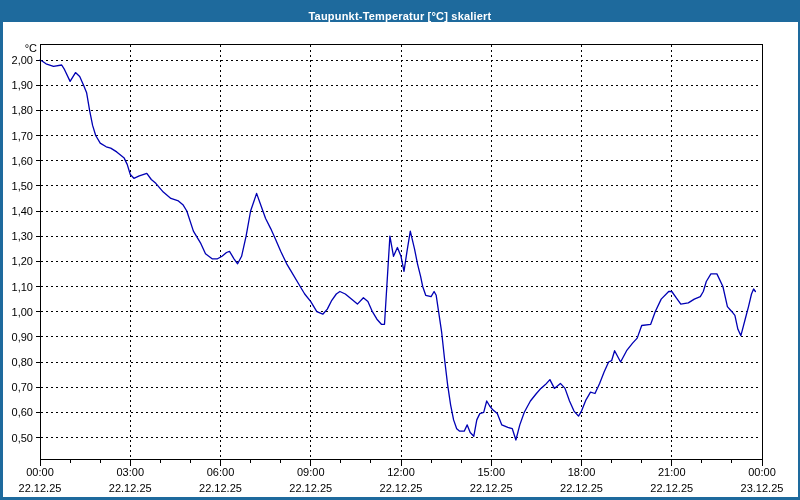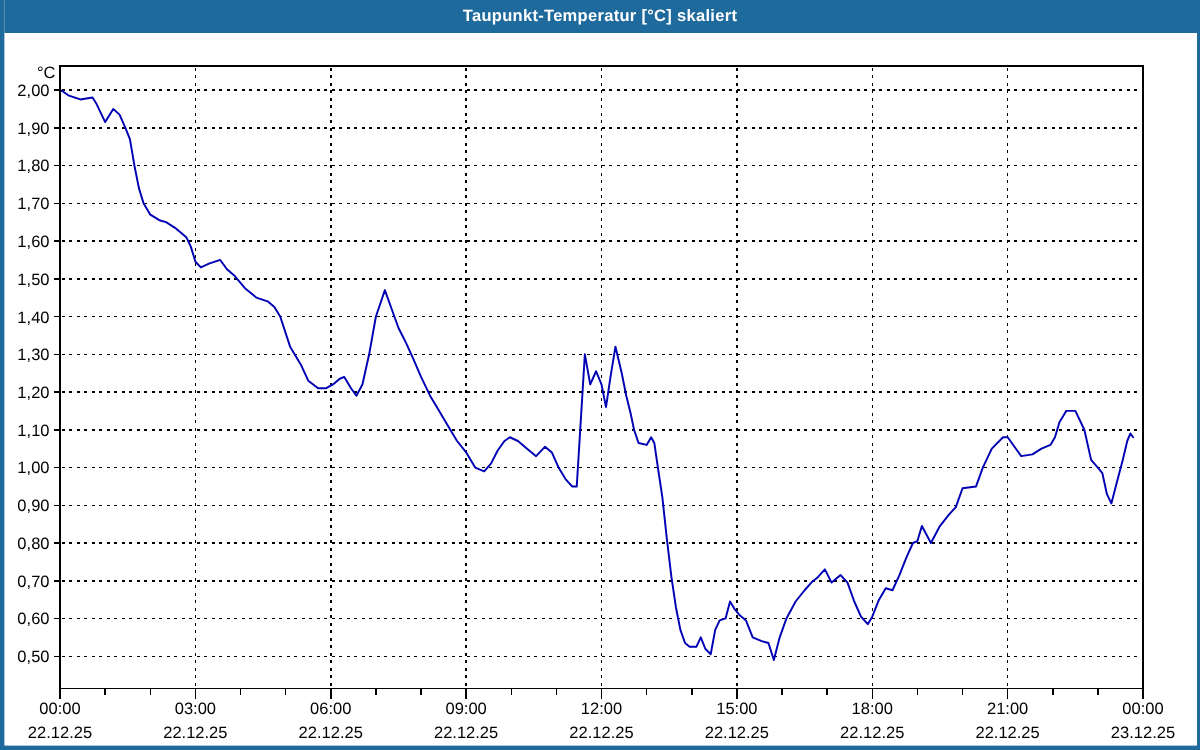--- a/index.html
+++ b/index.html
@@ -12,21 +12,21 @@
     overflow:hidden;
     border-left:3px solid #1e6a9d;
     border-right:2px solid #1e6a9d;
     border-bottom:3px solid #1e6a9d;
   }
   .titlebar{
     position:absolute;left:-3px;top:0;width:800px;height:22px;
     background:#1e6a9d;
     color:#ffffff;
     font-size:11px;font-weight:bold;
-    display:flex;align-items:center;justify-content:center;
+    display:flex;align-items:flex-end;justify-content:center;
     letter-spacing:0.2px;
   }
   .chartwrap{
     position:absolute;left:0;top:22px;width:795px;height:475px;background:#ffffff;
   }
   svg text{font-family:"Liberation Sans", sans-serif;}
 </style>
 </head>
 <body>
 

